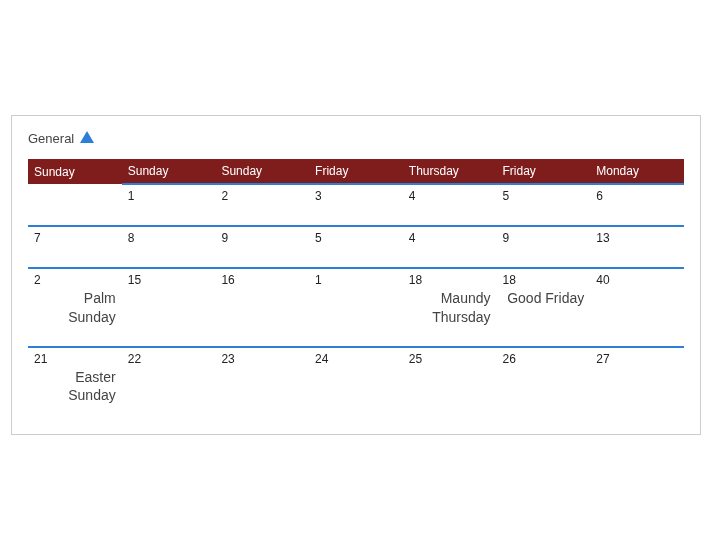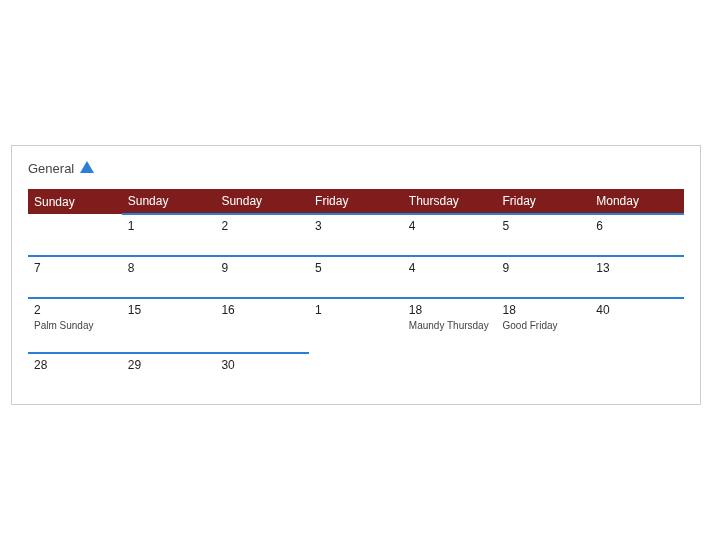--- a/index.html
+++ b/index.html
@@ -86,24 +86,25 @@
       width: calc(100% / 7);
       background: #fff;
     }
     .calendar-grid tbody tr td .day-num {
       font-size: 12px;
       color: #222;
       display: block;
       margin-bottom: 2px;
     }
     .calendar-grid tbody tr td .holiday {
-      font-size: 10px;
+      font-size: 14px;
       color: #444;
       display: block;
       line-height: 1.3;
+      text-align: right;
     }
   </style>
 </head>
 <body>
 
 <div class="calendar-container">
   <div class="calendar-header">
     <div class="logo">
       <span class="logo-general">General <span class="logo-icon"></span></span>
       <span class="logo-blue"></span>
@@ -190,28 +191,37 @@
           <td>
             <span class="day-num">18</span>
             <span class="holiday">Good Friday</span>
           </td>
           <td>
             <span class="day-num">40</span>
           </td>
         </tr>
         <tr>
           <td>
-            <span class="day-num">28</span>
-          </td>
-          <td>
-            <span class="day-num">29</span>
-          </td>
-          <td>
-            <span class="day-num">30</span>
-          </td>
-          <td style="border-top: none;"></td>
-          <td style="border-top: none;"></td>
-          <td style="border-top: none;"></td>
-          <td style="border-top: none;"></td>
+            <span class="day-num">21</span>
+            <span class="holiday">Easter Sunday</span>
+          </td>
+          <td>
+            <span class="day-num">22</span>
+          </td>
+          <td>
+            <span class="day-num">23</span>
+          </td>
+          <td>
+            <span class="day-num">24</span>
+          </td>
+          <td>
+            <span class="day-num">25</span>
+          </td>
+          <td>
+            <span class="day-num">26</span>
+          </td>
+          <td>
+            <span class="day-num">27</span>
+          </td>
         </tr>
       </tbody>
   </table>
 </div>
 
 </body></html>

